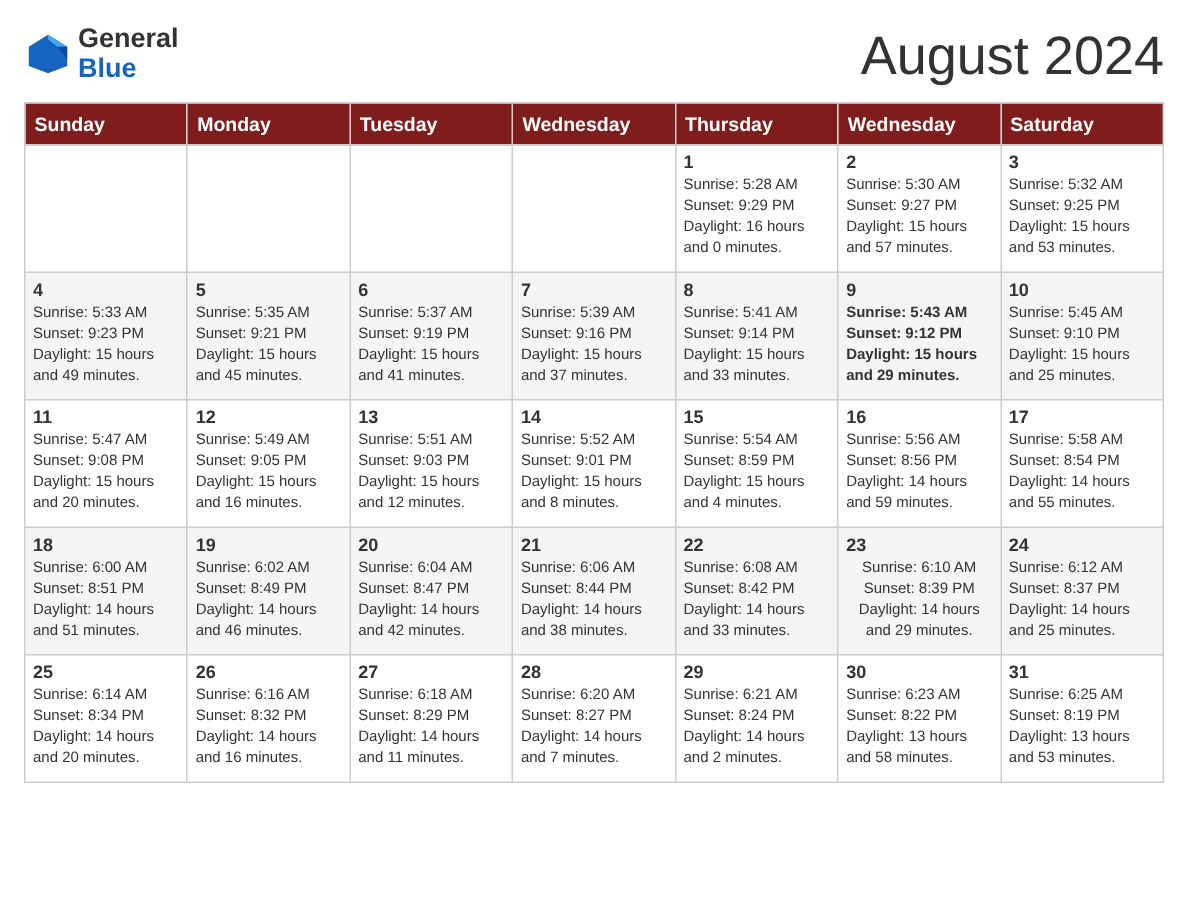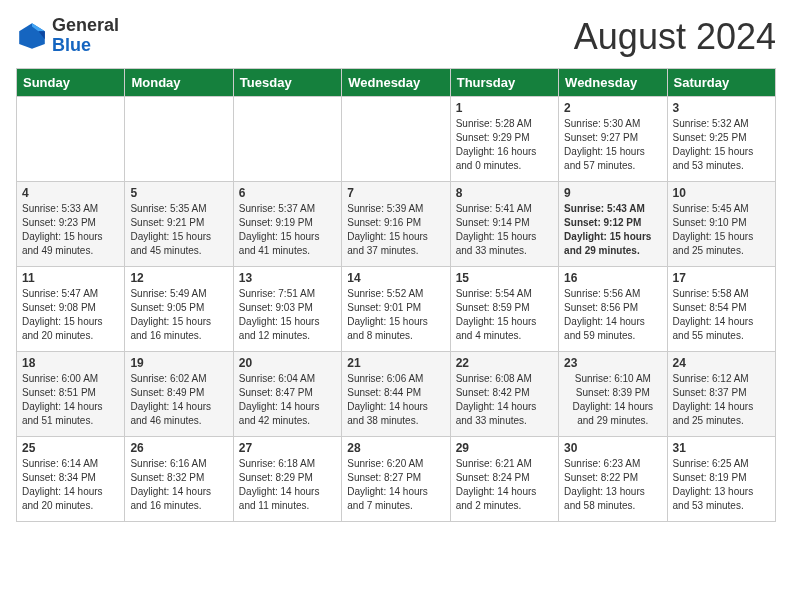--- a/index.html
+++ b/index.html
@@ -41,21 +41,21 @@
     .location {
       font-size: 16px;
       color: #555;
     }
     table {
       width: 100%;
       border-collapse: collapse;
       table-layout: fixed;
     }
     thead tr th {
-      background-color: #15803d;
+      background-color: #7f1d1d;
       color: #fff;
       text-align: left;
       padding: 6px 6px;
       font-size: 13px;
       font-weight: bold;
       border: 1px solid #ccc;
     }
     tbody tr td {
       vertical-align: top;
       border: 1px solid #ccc;
@@ -204,21 +204,21 @@
         </td>
         <td>
           <span class="day-num">12</span>
           <div class="day-info" style="white-space: pre-line;">Sunrise: 5:49 AM
 Sunset: 9:05 PM
 Daylight: 15 hours
 and 16 minutes.</div>
         </td>
         <td>
           <span class="day-num">13</span>
-          <div class="day-info" style="white-space: pre-line;">Sunrise: 7:51 AM
+          <div class="day-info" style="white-space: pre-line;">Sunrise: 5:51 AM
 Sunset: 9:03 PM
 Daylight: 15 hours
 and 12 minutes.</div>
         </td>
         <td>
           <span class="day-num">14</span>
           <div class="day-info" style="white-space: pre-line;">Sunrise: 5:52 AM
 Sunset: 9:01 PM
 Daylight: 15 hours
 and 8 minutes.</div>

